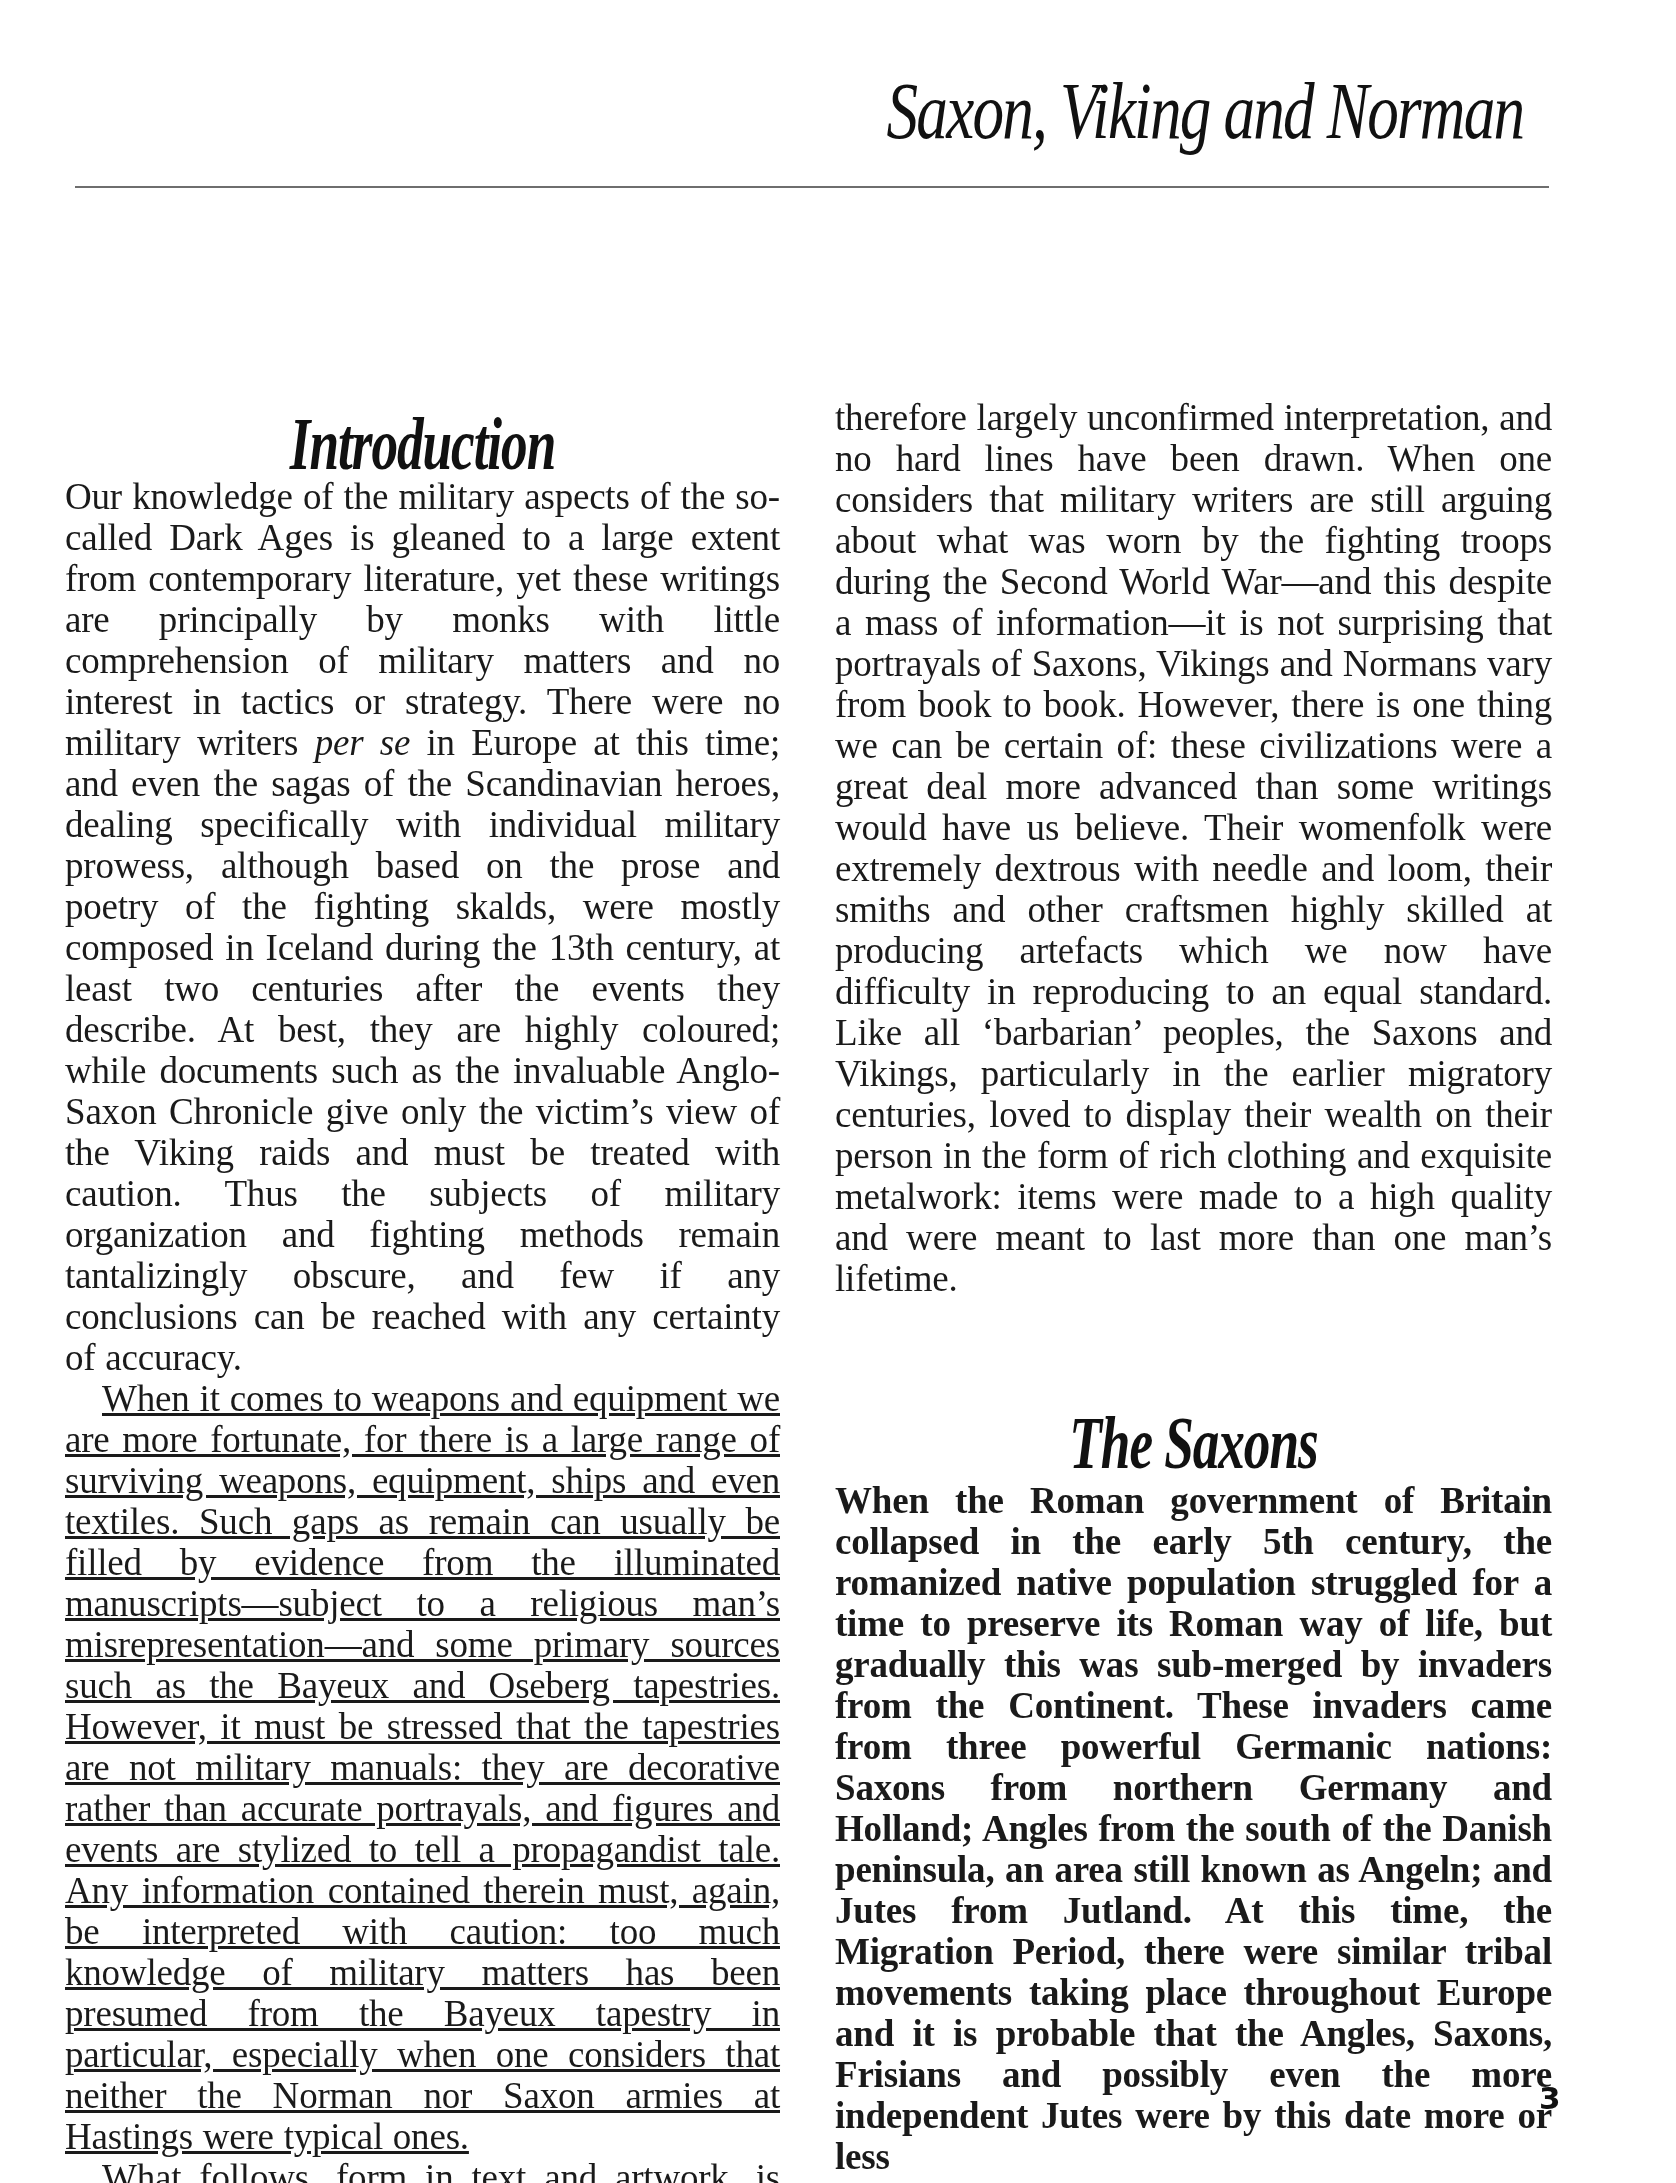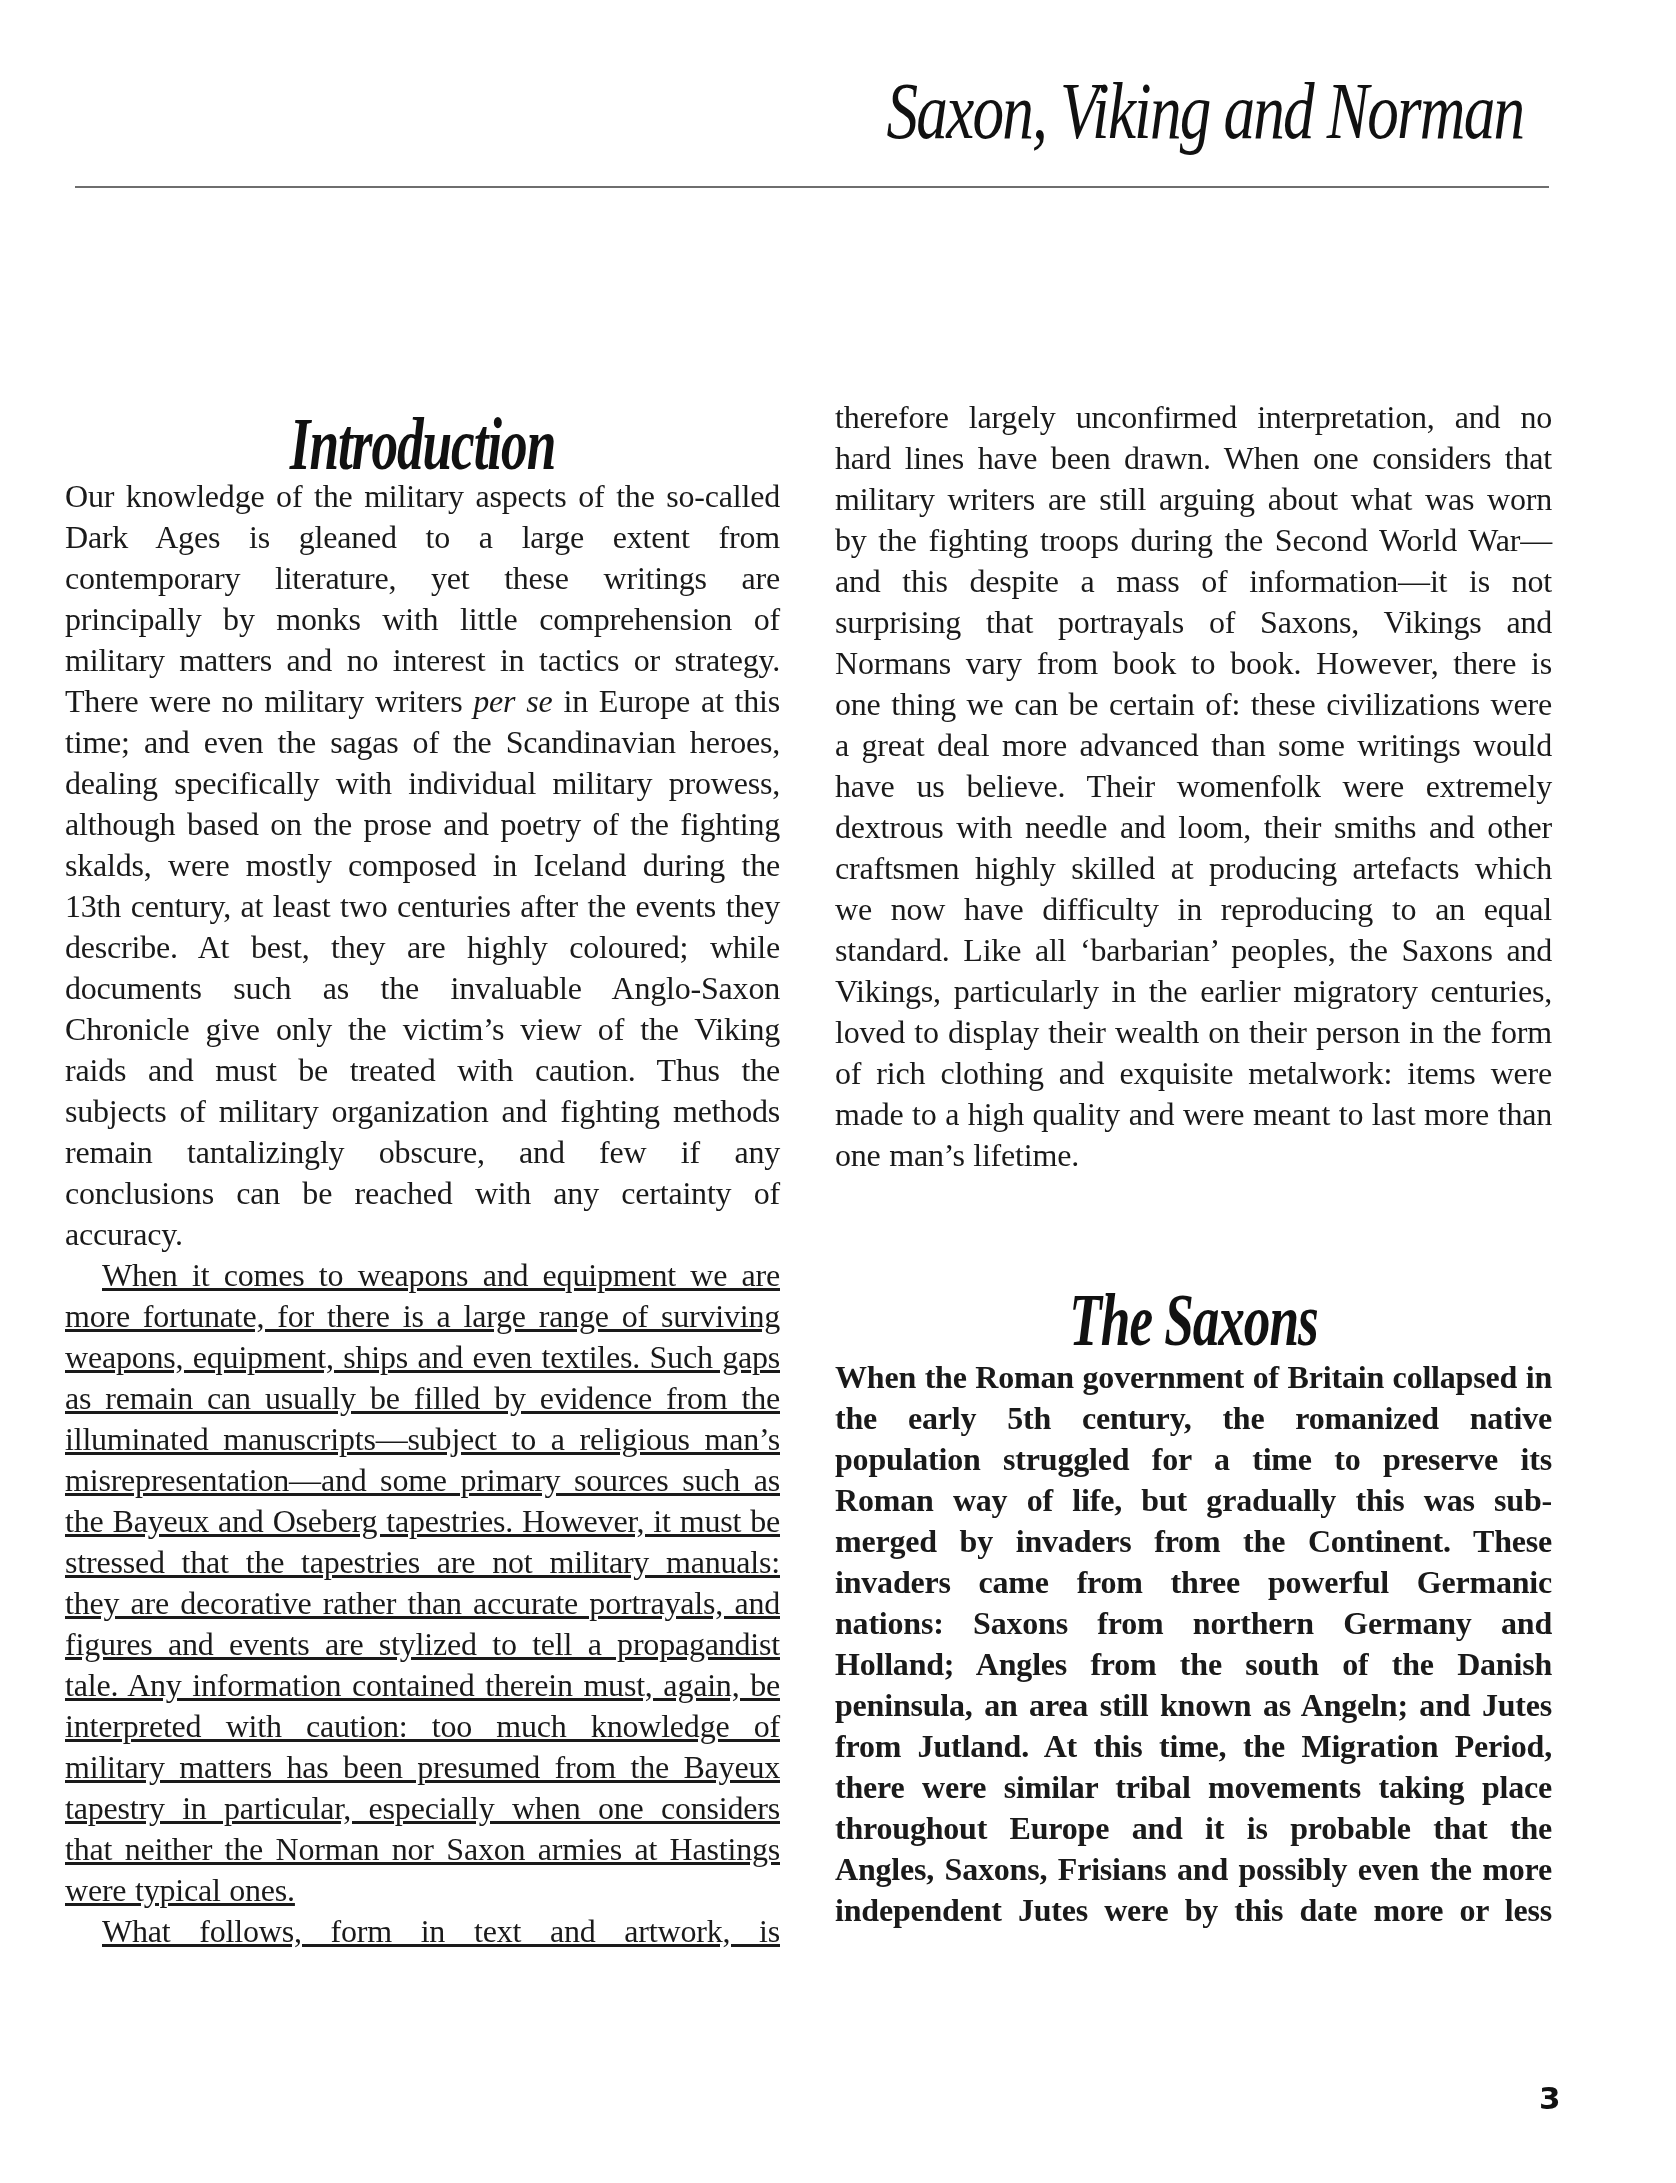--- a/index.html
+++ b/index.html
@@ -55,21 +55,21 @@
       transform-origin: center center;
       margin: 0;
       color: #111111;
       white-space: nowrap;
     }
     .intro-heading { margin-top: 23px; height: 69px; }
     .saxons-heading { margin-top: 107px; height: 74px; }
 
     p.body {
       margin: 0;
-      font-size: 32px;
+      font-size: 37px;
       line-height: 41px;
       text-align: justify;
       text-align-last: left;
       hyphens: manual;
       letter-spacing: -0.2px;
       word-spacing: 0.8px;
     }
     p.indent { text-indent: 37px; text-decoration: underline; }
     .intro-p1 { margin-top: 124px; }
     .saxons-p1 { margin-top: 114px; font-weight: bold; }

